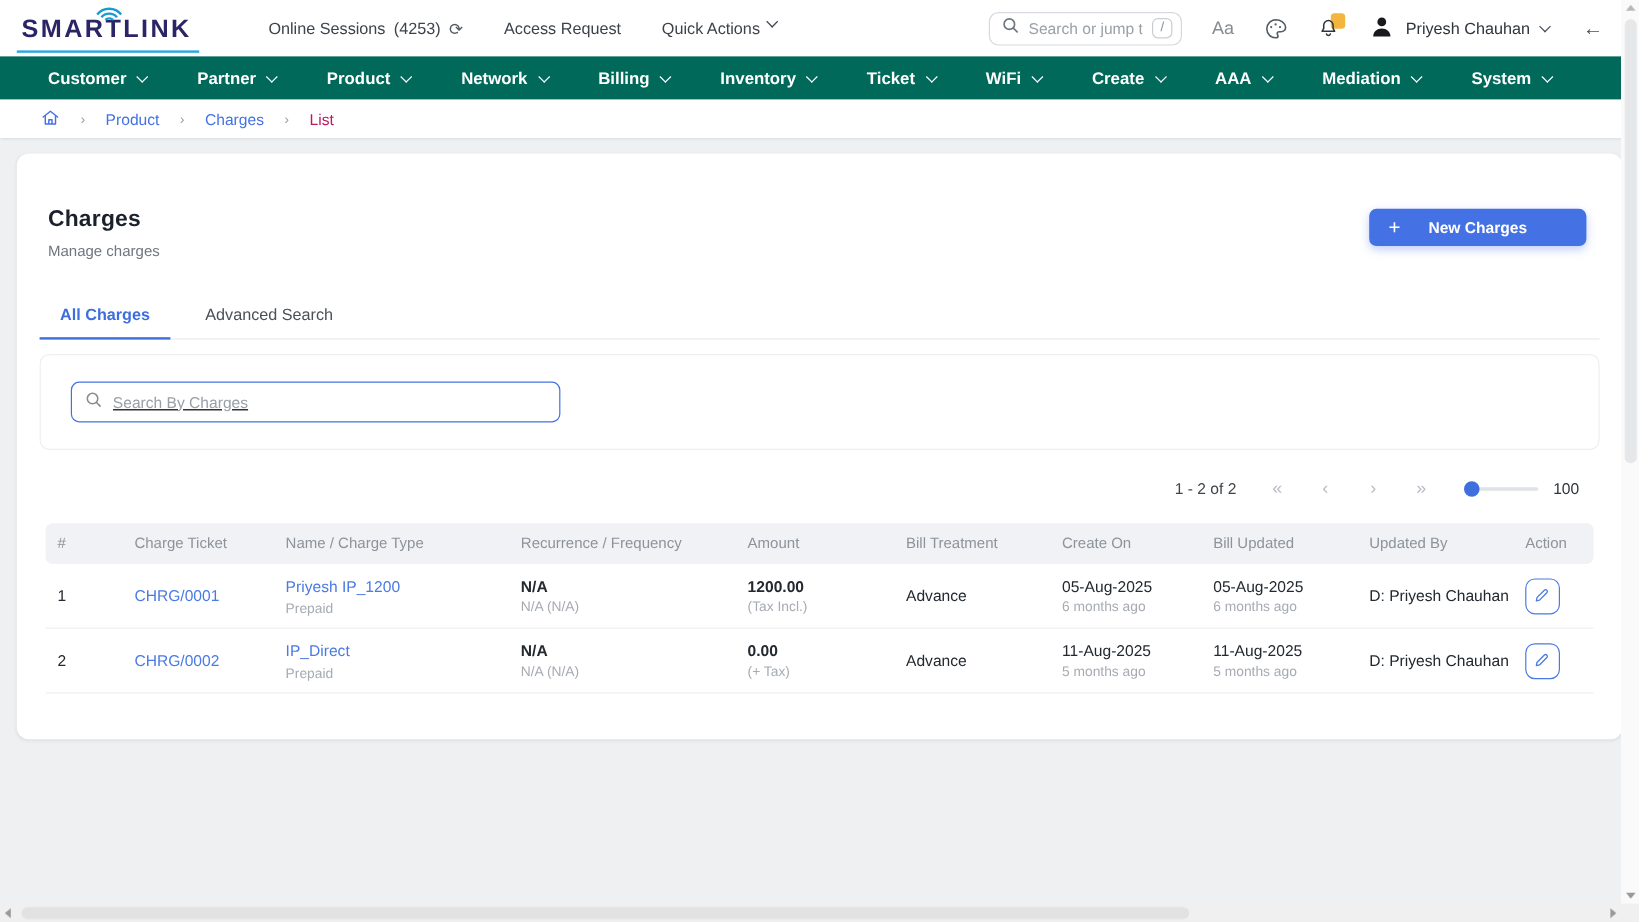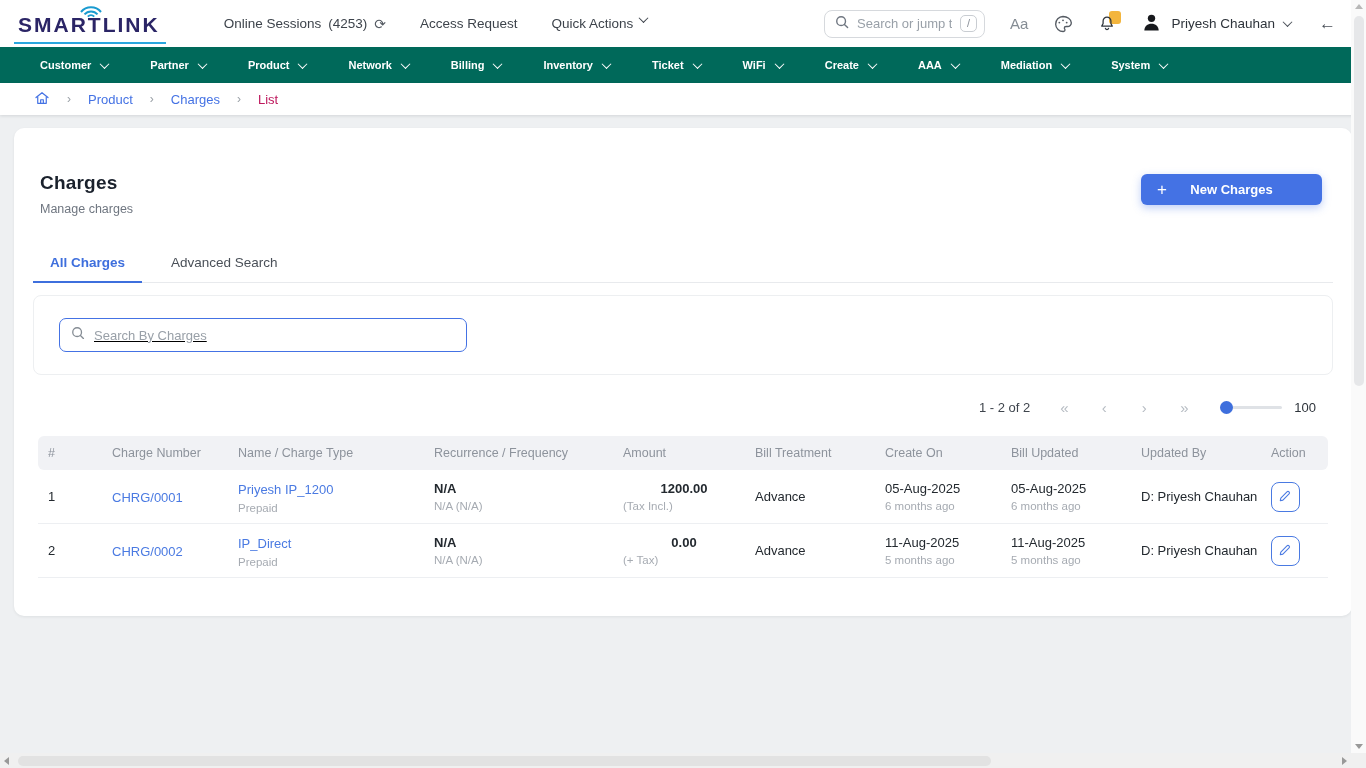--- a/index.html
+++ b/index.html
@@ -38,21 +38,21 @@
   .iconbtn{cursor:pointer;display:flex;align-items:center;}
   .bellwrap{position:relative;}
   .bellbadge{position:absolute;top:-3px;right:-5px;width:12px;height:13px;background:#f3b53d;border-radius:3px;}
   .bellwrap svg{position:relative;}
   .user{display:flex;align-items:center;gap:9px;cursor:pointer;color:#2e343b;font-size:13.5px;}
   .user .chev{color:#4a5058;}
   .backarrow{font-size:17px;color:#4a5058;cursor:pointer;margin-left:3px;}
 
   
   .nav{height:36px;background:var(--green);display:flex;align-items:center;padding-left:40px;column-gap:42px;}
-  .nav-item{display:flex;align-items:center;gap:10px;color:#fff;font-size:11px;font-weight:600;cursor:pointer;white-space:nowrap;}
+  .nav-item{display:flex;align-items:center;gap:10px;color:#fff;font-size:14px;font-weight:600;cursor:pointer;white-space:nowrap;}
   .nav-item .chev{border-width:1.7px;}
 
   
   .crumbs{height:32px;background:#fff;display:flex;align-items:center;padding-left:34px;gap:17px;font-size:13px;box-shadow:0 1px 3px rgba(20,24,33,.12);position:relative;z-index:2;}
   .crumb-link{color:var(--accent);cursor:pointer;}
   .crumb-current{color:#be185d;}
   .crumb-sep{color:#9aa0a7;font-size:12px;}
 
   
   .main{padding:13px 14px 0;}
@@ -81,21 +81,21 @@
   .pg-handle{position:absolute;left:0;top:0;width:13px;height:13px;border-radius:50%;background:var(--tabblue);}
   .pg-size{color:#2e343b;}
 
   
   .tbl{margin:20px 24px 0;}
   .thead,.trow{display:grid;grid-template-columns:64px 126px 196px 189px 132px 130px 126px 130px 130px 1fr;align-items:center;}
   .thead{background:#f1f2f5;border-radius:6px;height:34px;color:var(--muted);font-size:12.5px;}
   .cell{padding-left:10px;}
   .trow{min-height:54px;border-bottom:1px solid #edeff2;padding:8px 0;}
   .c-main{font-size:13px;color:var(--ink);}
-  .c-bold{font-weight:700;text-align:center;}
+  .c-bold{font-weight:700;}
   .c-semi{font-weight:600;}
   .c-sub{margin-top:4px;font-size:11.5px;color:var(--submuted);}
   .c-link{font-size:13px;color:var(--link);cursor:pointer;}
   .edit-btn{width:29px;height:30px;border:1.5px solid var(--link);border-radius:8px;background:#fff;display:flex;align-items:center;justify-content:center;cursor:pointer;}
 
   
   .v-sb{position:fixed;top:0;right:0;bottom:15px;width:15px;background:#fafafa;z-index:60;}
   .v-thumb{position:absolute;top:16px;left:2.5px;width:10px;height:370px;background:#e6e7e9;border-radius:6px;}
   .h-sb{position:fixed;left:0;right:15px;bottom:0;height:15px;background:#f0f0f0;z-index:60;}
   .h-thumb{position:absolute;left:18px;top:2.5px;height:10px;width:72%;background:#e2e2e2;border-radius:6px;}
@@ -283,21 +283,21 @@
       <div class="pg-slider">
         <div class="pg-track"></div>
         <div class="pg-handle"></div>
       </div>
       <span class="pg-size">100</span>
     </div>
 
     <div class="tbl">
       <div class="thead">
         <div class="cell">#</div>
-        <div class="cell">Charge Number</div>
+        <div class="cell">Charge Ticket</div>
         <div class="cell">Name / Charge Type</div>
         <div class="cell">Recurrence / Frequency</div>
         <div class="cell">Amount</div>
         <div class="cell">Bill Treatment</div>
         <div class="cell">Create On</div>
         <div class="cell">Bill Updated</div>
         <div class="cell">Updated By</div>
         <div class="cell">Action</div>
       </div>
 

